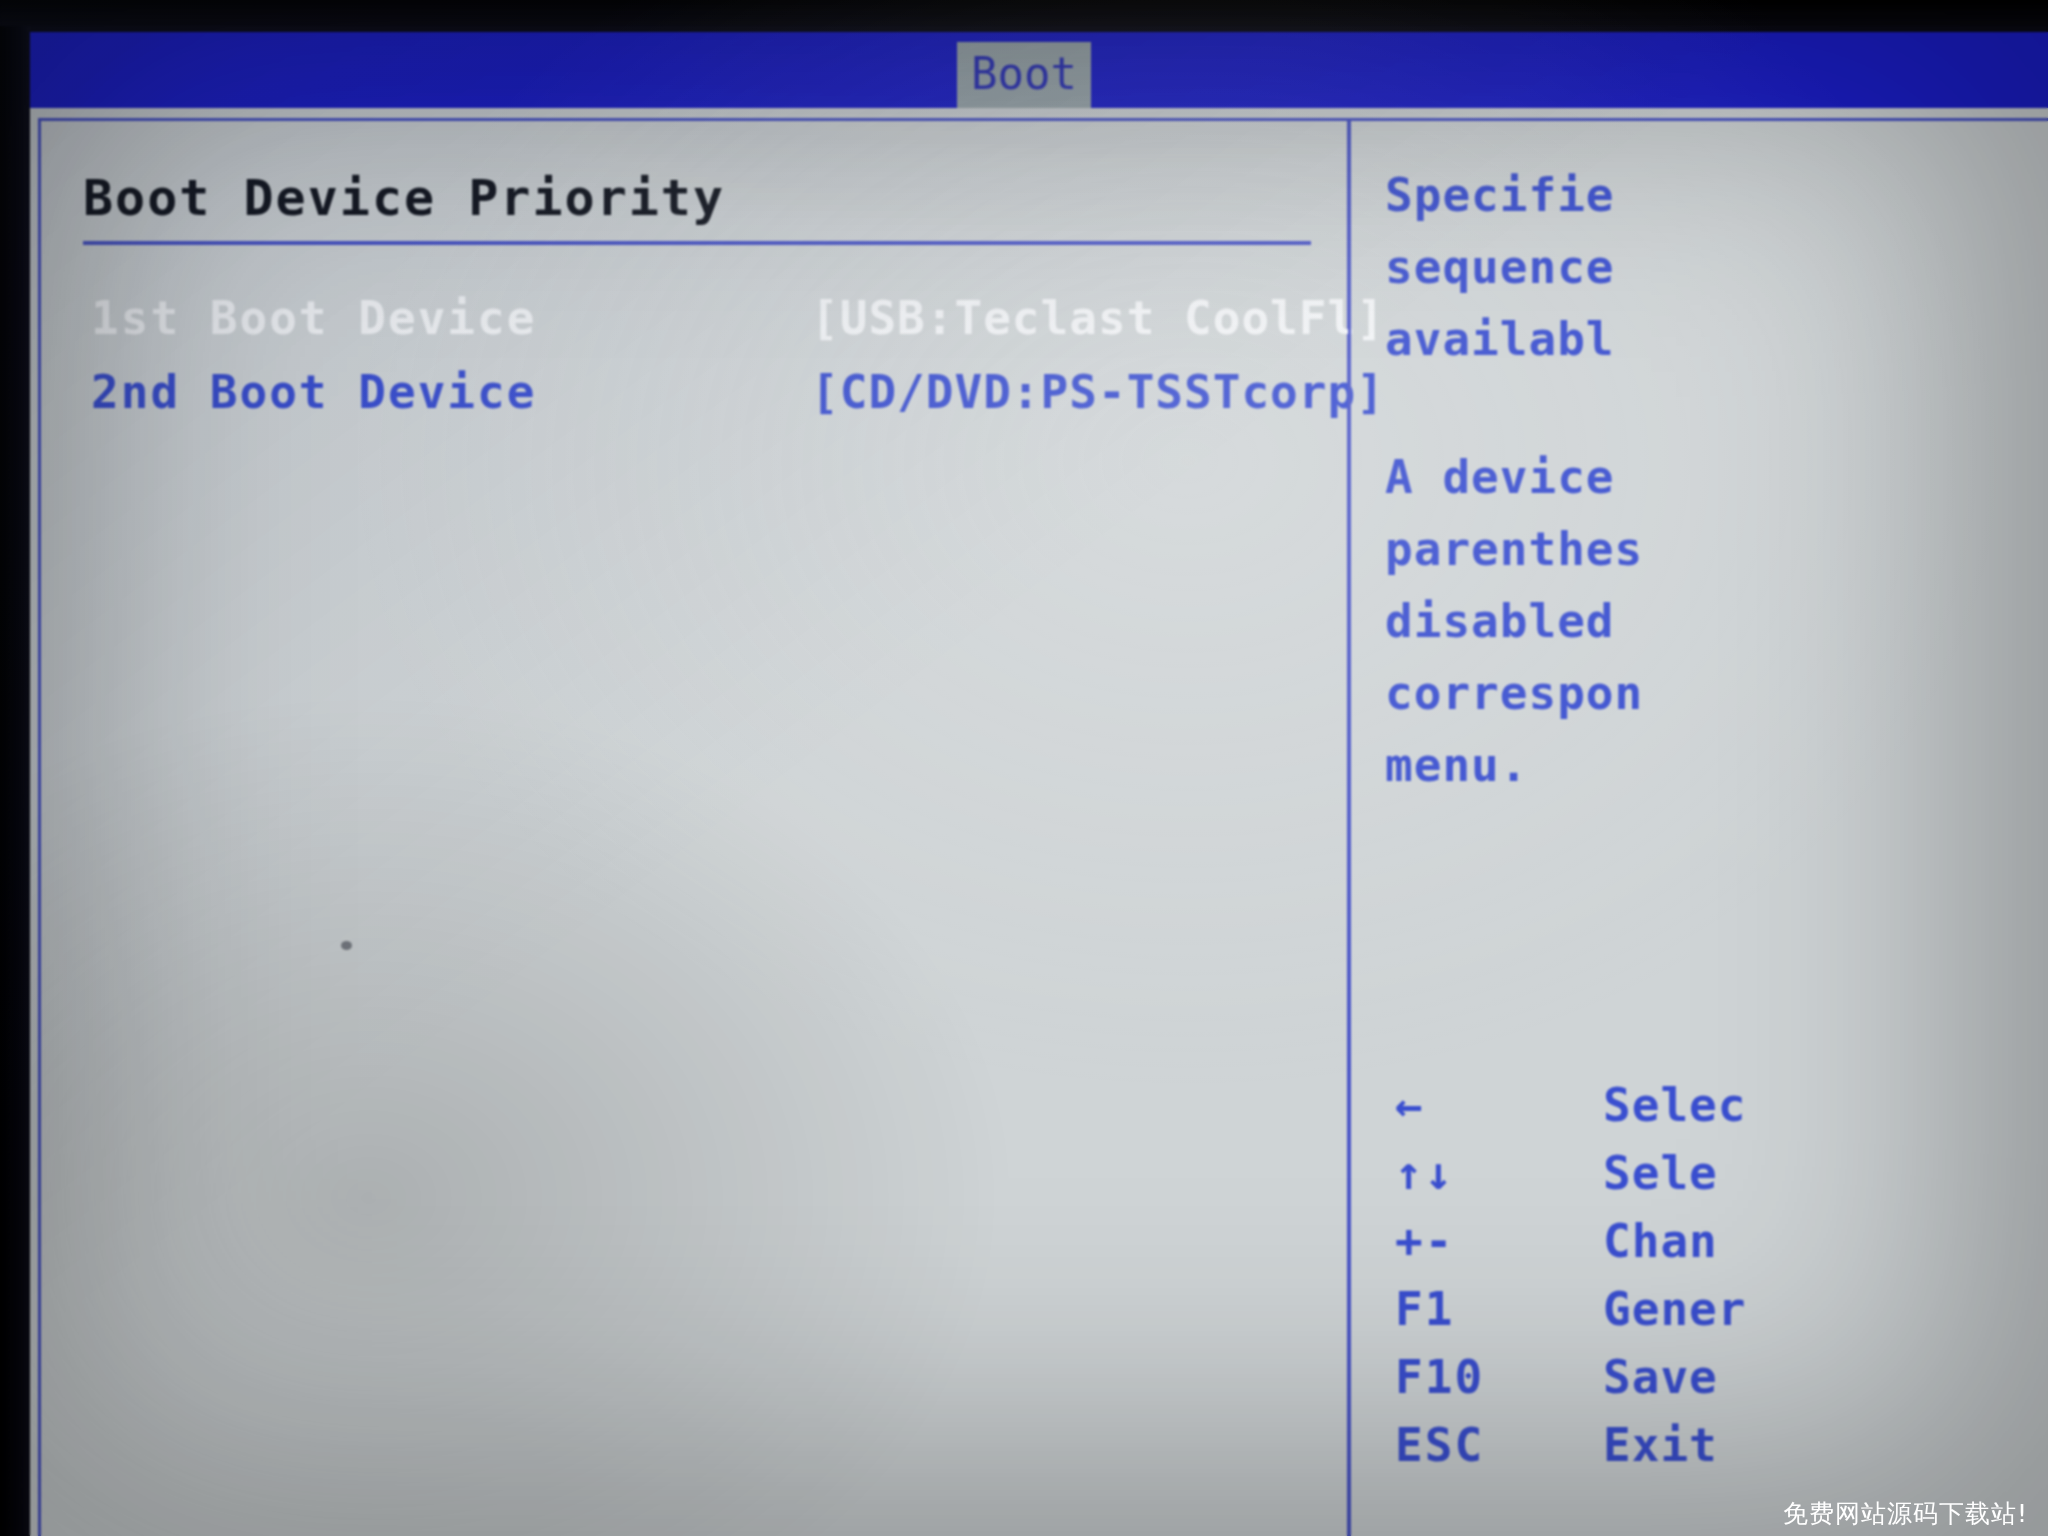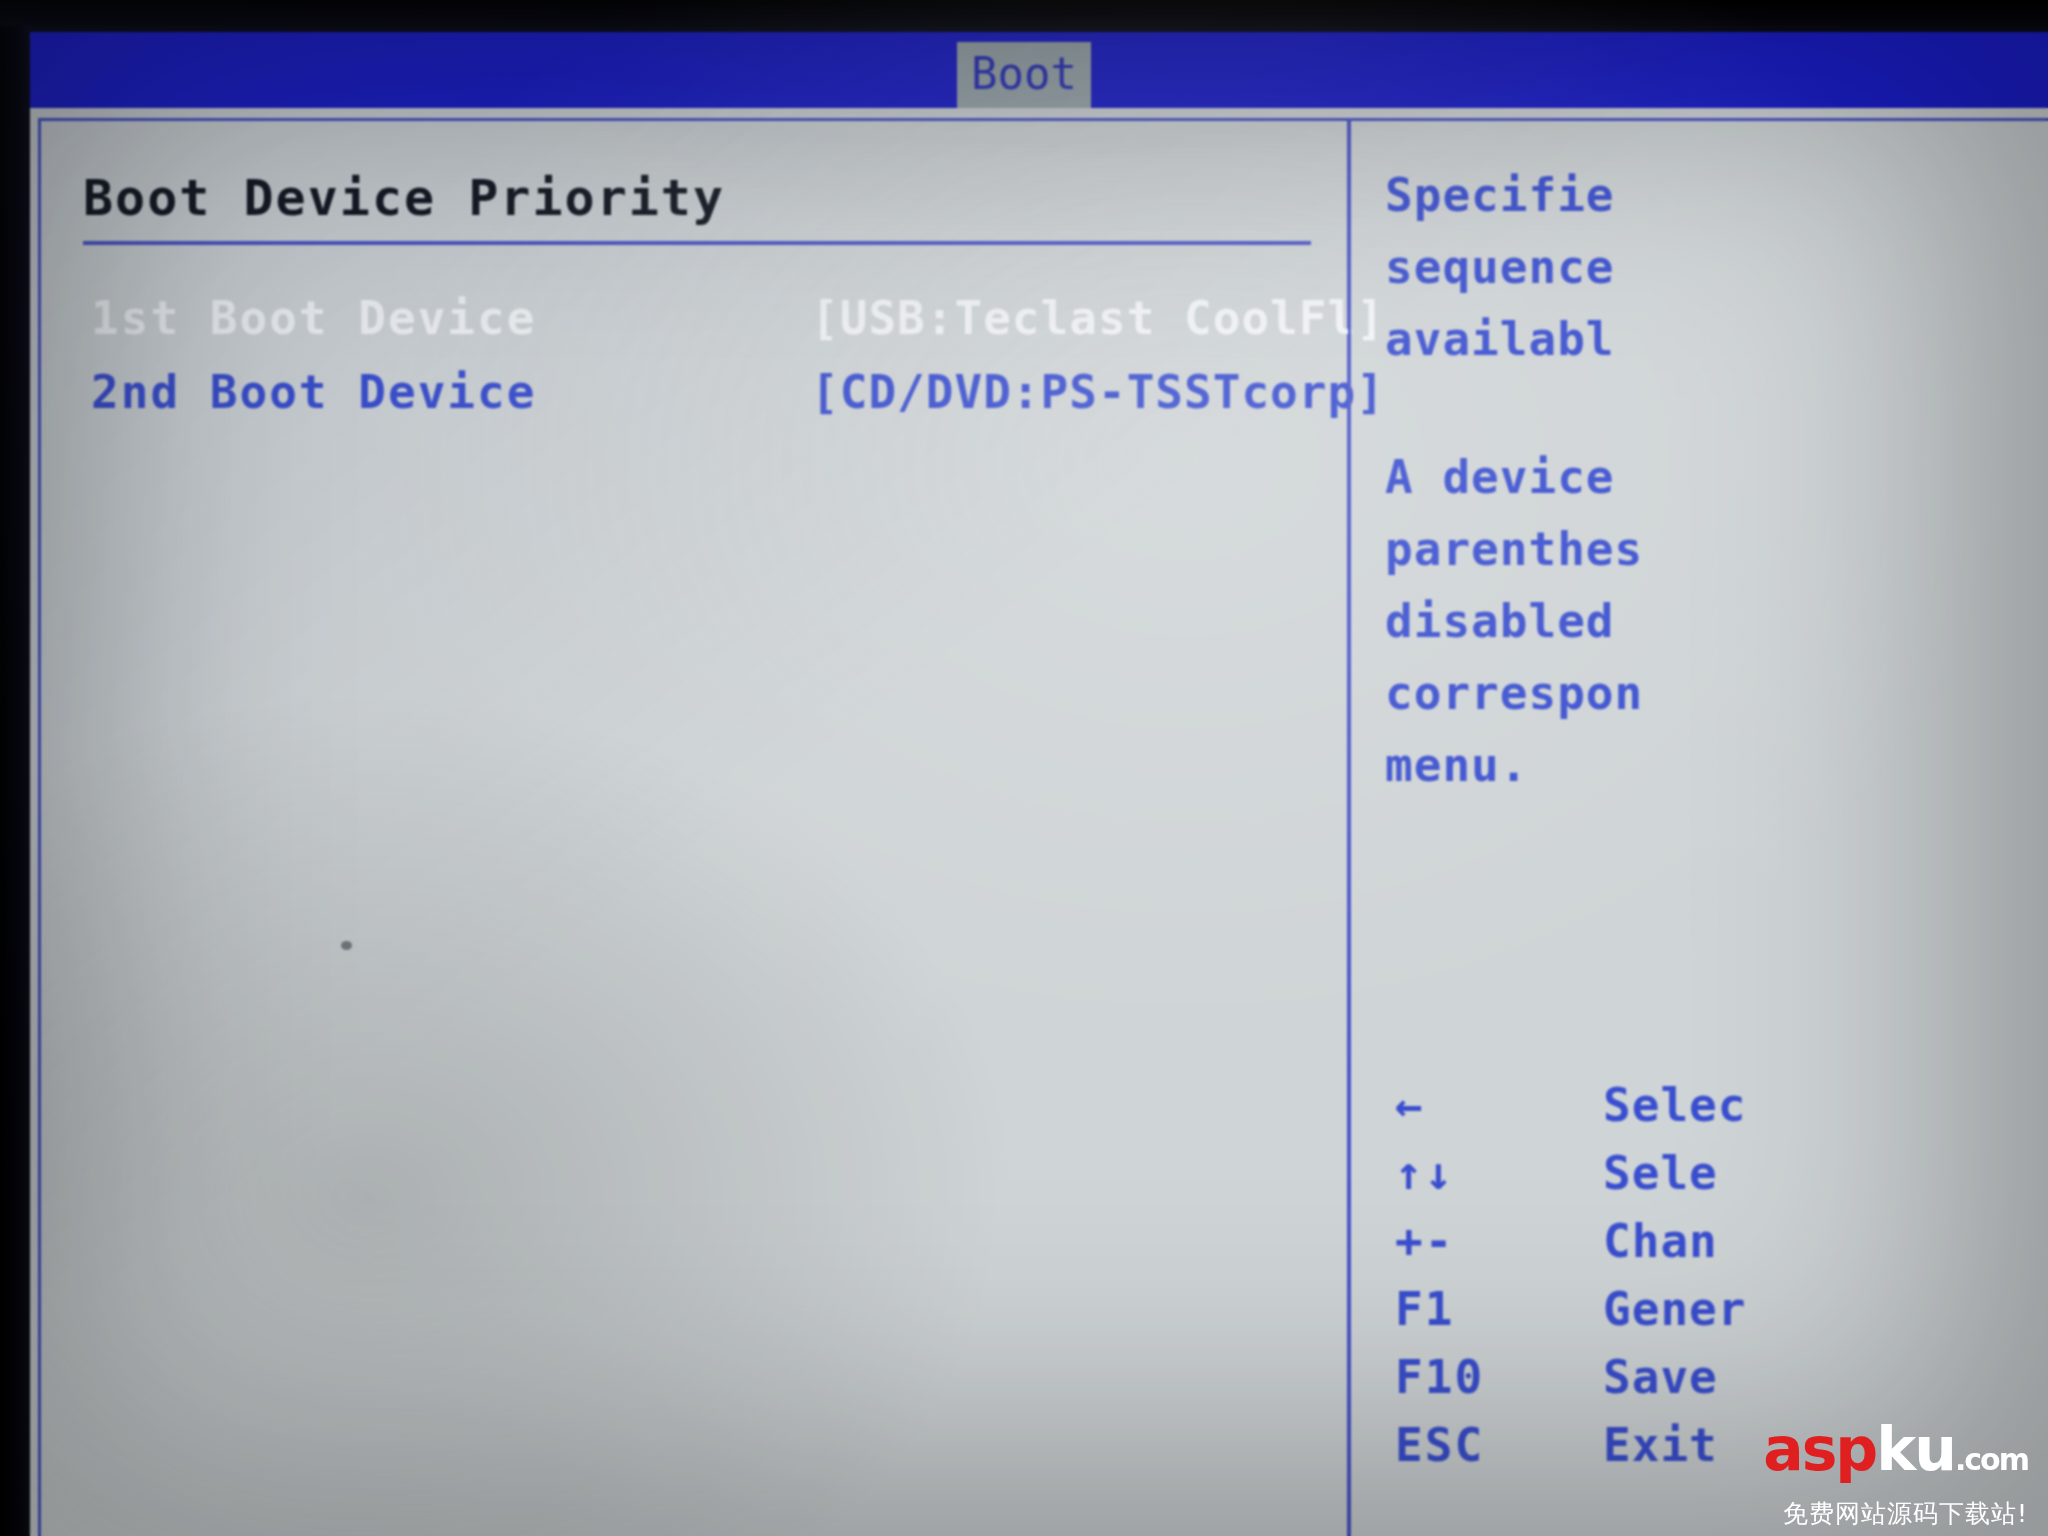--- a/index.html
+++ b/index.html
@@ -375,17 +375,16 @@
   </div>
 
   <div id="blur-soft"></div>
   <div id="glare"></div>
   <div id="vignette"></div>
 
   <div id="bezel-left"></div>
   <div id="bezel-top"></div>
 
   <div id="watermark">
-    <div id="wm-main"><span id="wm-asp">asp</span><span id="wm-ku">ku</span><span id="wm-com">.com</span></div>
     <div id="wm-sub">免费网站源码下载站!</div>
   </div>
 
 </div>
 
 </body></html>

